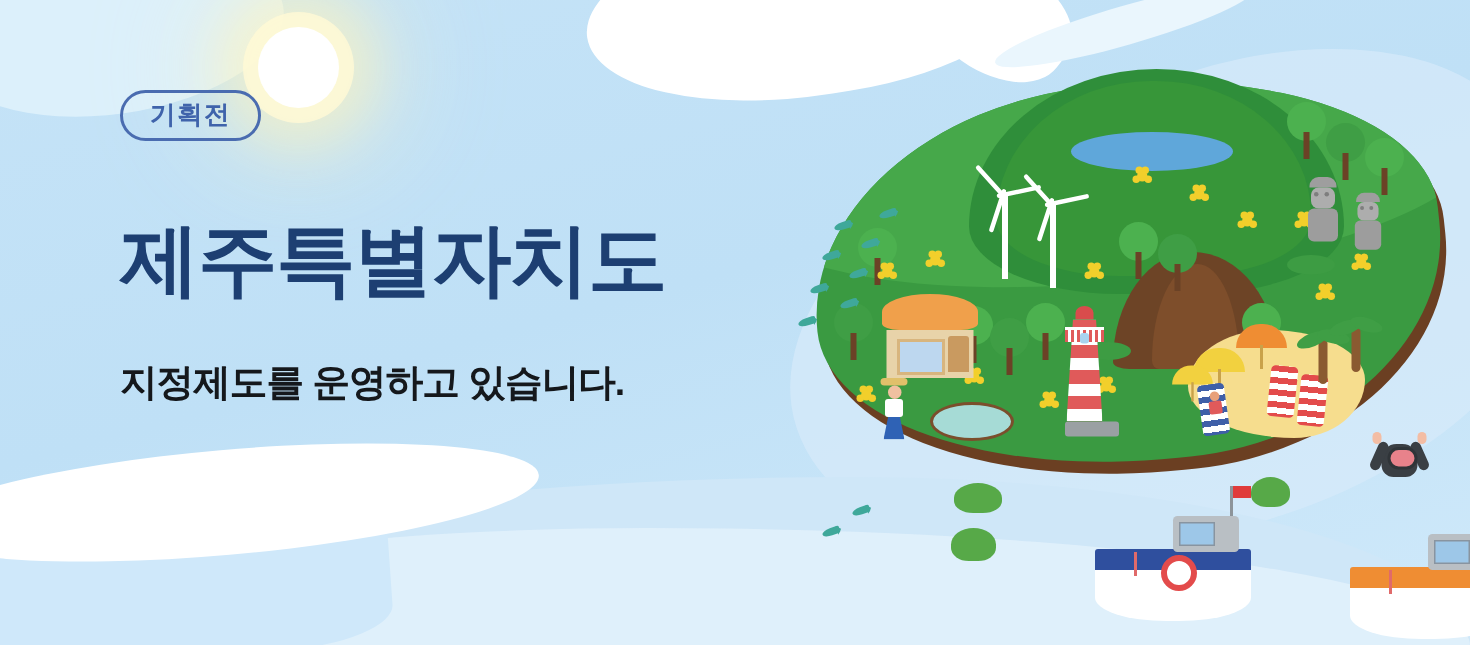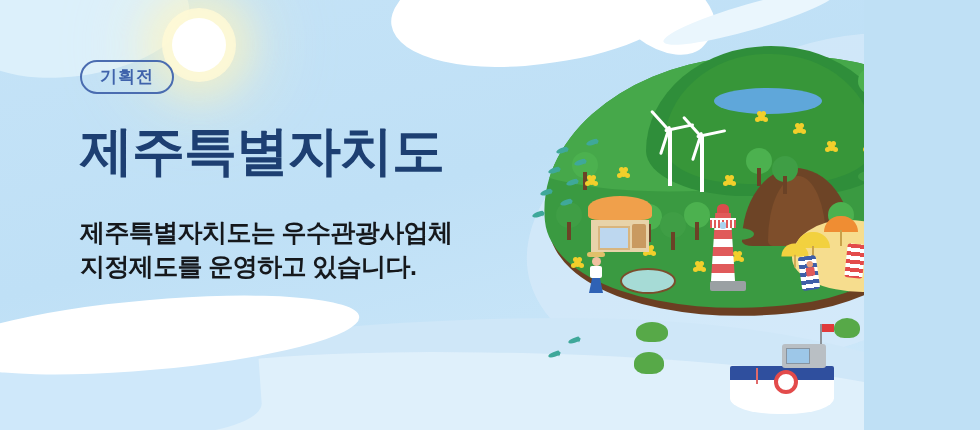--- a/index.html
+++ b/index.html
@@ -2,21 +2,21 @@
 <html lang="ko"><head>
 <meta charset="utf-8">
 <title>Jeju Banner</title>
 <style>
   html,body{margin:0;padding:0;}
   body{
     width:980px;height:430px;overflow:hidden;
     font-family:"Liberation Sans","DejaVu Sans",sans-serif;
     background:#bfe0f5;
   }
-  .banner{position:relative;width:864px;height:430px;overflow:hidden;
+  .banner{position:relative;width:980px;height:430px;overflow:hidden;
     background:linear-gradient(165deg,#c5e3f7 0%,#bfe0f6 45%,#cfe9fa 100%);}
 
   
   .sun{position:absolute;left:172px;top:18px;width:54px;height:54px;border-radius:50%;
        background:#fff;
        box-shadow:0 0 0 10px rgba(255,249,214,.85),0 0 34px 26px rgba(255,244,186,.55),
                   0 0 70px 44px rgba(255,247,205,.30);}
   .cloudA{position:absolute;left:-40px;top:-34px;width:230px;height:110px;border-radius:50%;
           background:#dcf0fb;transform:rotate(-8deg);}
   .cloudB{position:absolute;left:390px;top:-56px;width:300px;height:120px;border-radius:50% 50% 46% 54%;
@@ -33,21 +33,21 @@
        border-radius:58% 42% 0 0/100% 100% 0 0;}
   .sea2{position:absolute;left:0;top:352px;width:980px;height:78px;background:#e2f1fb;
         border-radius:44% 56% 0 0/100% 100% 0 0;opacity:.85;}
   .seaband{position:absolute;left:520px;top:60px;width:520px;height:300px;background:#d5eaf9;
            border-radius:50% 40% 46% 54%;transform:rotate(-18deg);opacity:.75;}
 
   
   .textcol{position:absolute;left:80px;top:60px;width:430px;}
   .badge{display:inline-block;padding:6px 18px 7px;border:2px solid #4a6cb0;border-radius:22px;
          color:#3f63ab;font-size:17px;font-weight:700;letter-spacing:1px;line-height:1;}
-  .h1{margin-top:29px;color:#1d3f72;font-size:53px;font-weight:700;line-height:1.06;letter-spacing:-1px;}
+  .h1{margin-top:52px;color:#1d3f72;font-size:53px;font-weight:700;line-height:1.06;letter-spacing:-1px;}
   .h1 .l2{display:block;font-weight:800;color:#1c3c71;-webkit-text-stroke:1.4px #1c3c71;}
   .lead{margin-top:36px;color:#15181c;font-size:25px;font-weight:700;line-height:1.36;letter-spacing:-.6px;}
 
   
   .island{position:absolute;left:528px;top:52px;width:452px;height:290px;}
   .isl-shadow{position:absolute;left:18px;top:12px;width:420px;height:252px;background:#6b3f22;
      border-radius:48% 52% 44% 56%/58% 42% 56% 44%;transform:rotate(-6deg);}
   .isl-land{position:absolute;left:14px;top:4px;width:420px;height:252px;background:#3a9a41;
      border-radius:48% 52% 44% 56%/58% 42% 56% 44%;transform:rotate(-6deg);overflow:hidden;}
   .isl-land:after{content:"";position:absolute;left:-10%;top:-8%;width:120%;height:60%;
@@ -357,18 +357,17 @@
     <div class="body"></div>
     <div class="mask"></div>
   </div>
 
   <div class="textcol">
     <div class="badge">기획전</div>
     <div class="h1">
       <span>제주특별자치도</span>
     </div>
     <div class="lead">
-      <div>제주특별자치도는 우수관광사업체</div>
       <div>지정제도를 운영하고 있습니다.</div>
     </div>
   </div>
 
 </div>
 
 </body></html>

